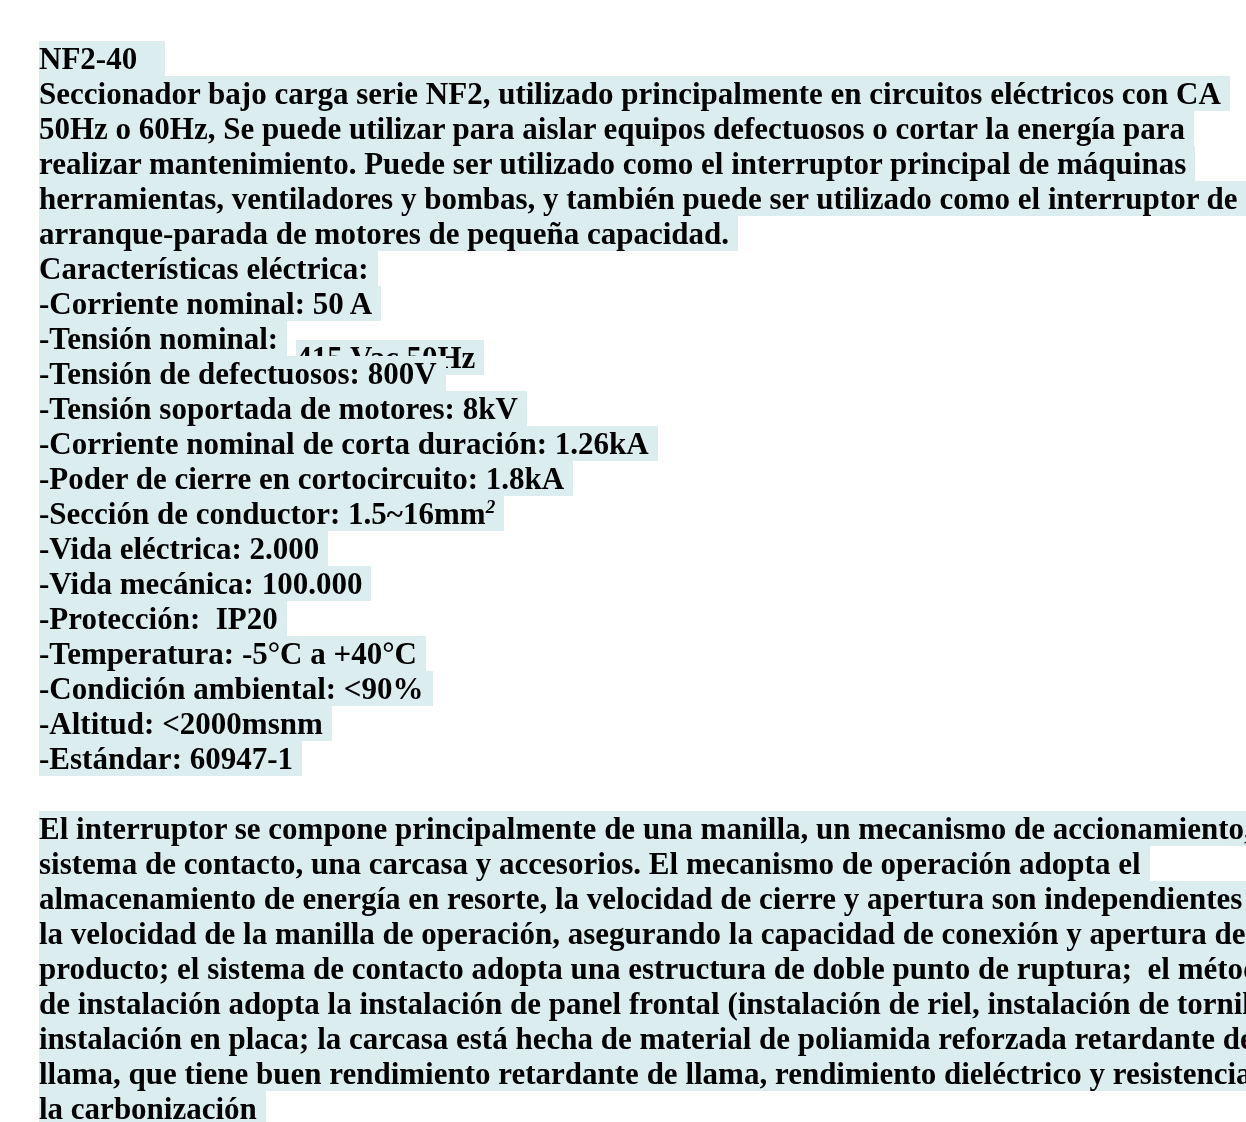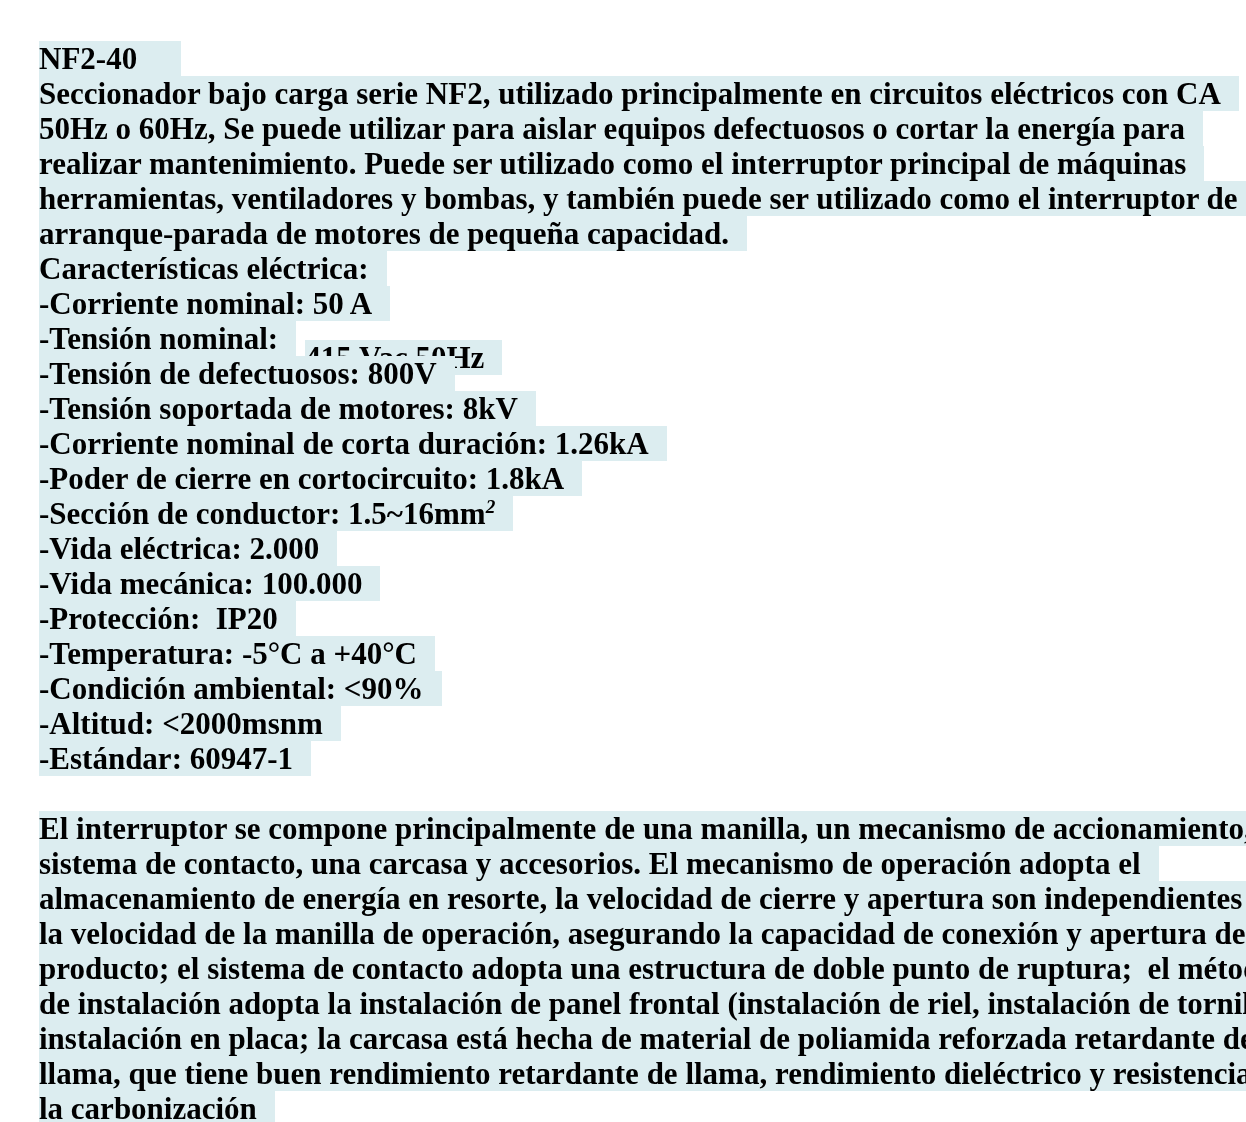--- a/index.html
+++ b/index.html
@@ -23,25 +23,25 @@
   }
   .line {
     height: 35px;
     white-space: pre;
   }
   .hl {
     display: inline-block;
     line-height: 35px;
     height: 35px;
     background: #dcedf0;
-    padding-right: 18px;
+    padding-right: 9px;
     vertical-align: top;
   }
   .hl-title {
-    padding-right: 44px;
+    padding-right: 28px;
   }
   .hl-value {
     margin-left: 9px;
     margin-top: 19px;
   }
   .unit-italic {
   }
   .sup {
     font-style: italic;
     font-size: 0.62em;

